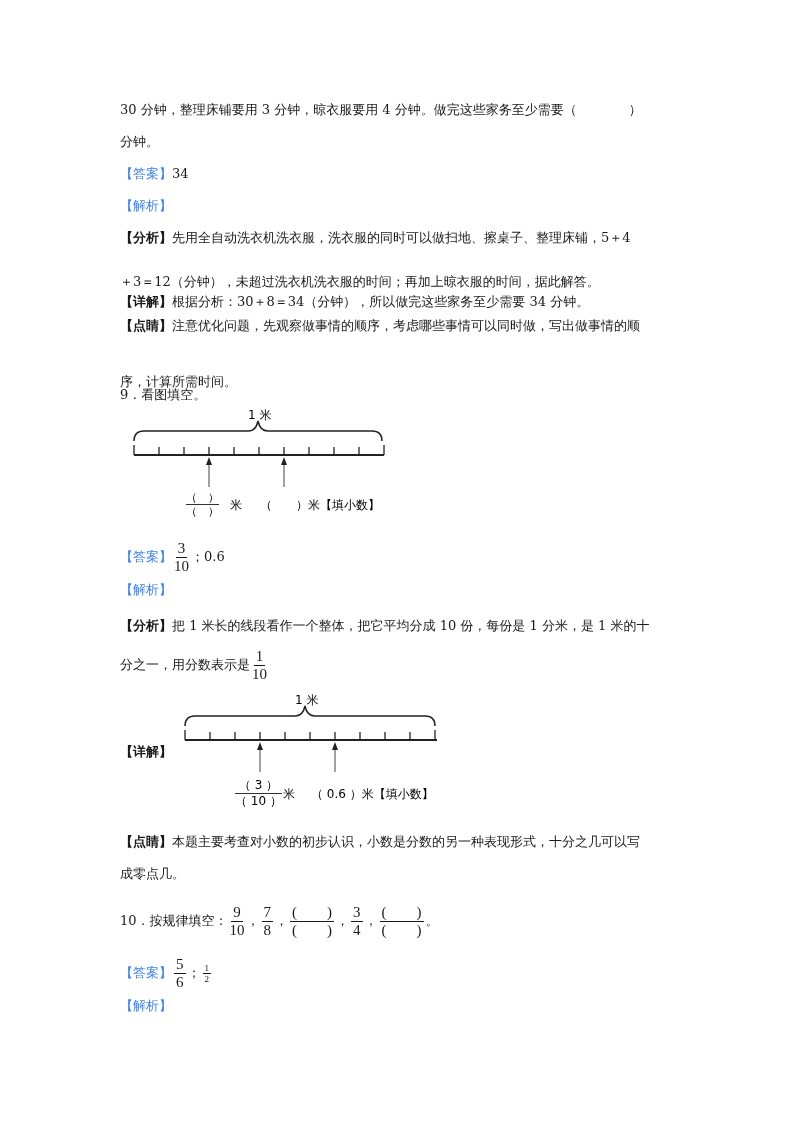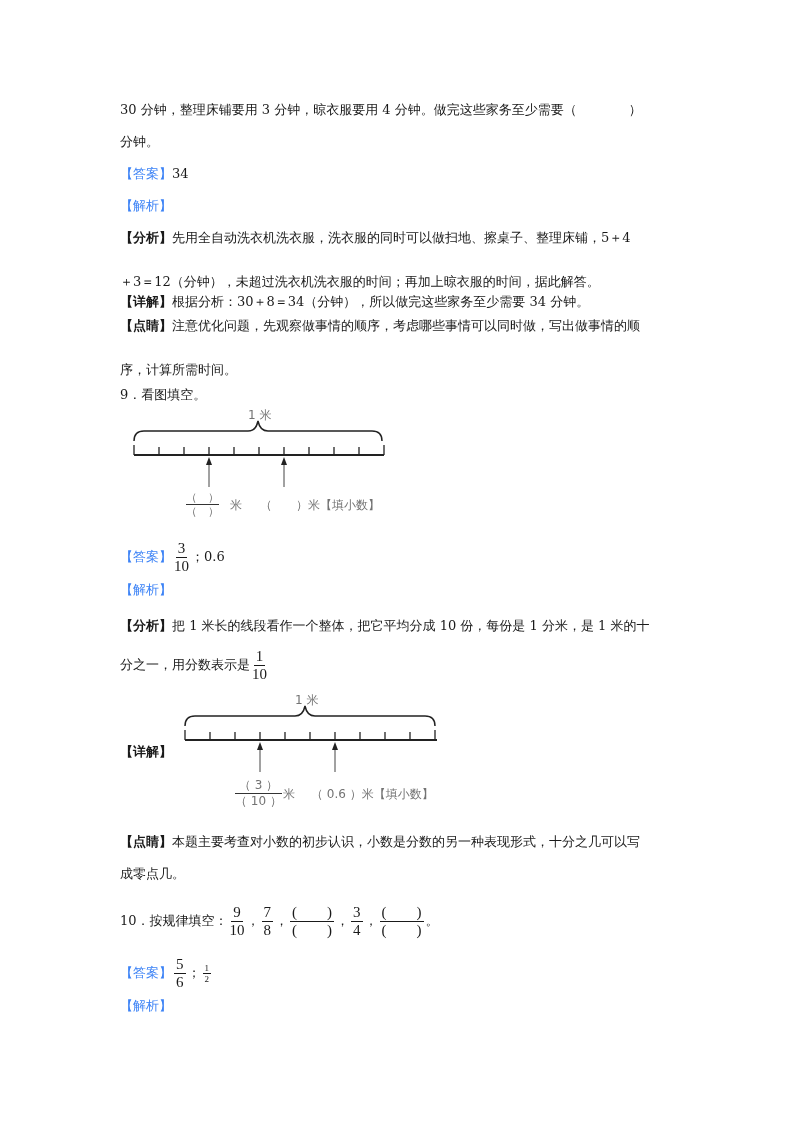--- a/index.html
+++ b/index.html
@@ -8,42 +8,42 @@
   .line { position:absolute; left:120px; white-space:nowrap; line-height:20px; }
   .blue { color:#3b82f6;text-align:center; }
   .bold { font-weight:bold; }
   .frac { display:inline-flex; flex-direction:column; align-items:center; vertical-align:middle;
           font-family:"Liberation Serif", serif; font-size:15px; line-height:17px; margin:0 2px; }
   .frac .num { border-bottom:1px solid #1a1a1a; padding:0 2px; }
   .frac.small { font-size:9px; line-height:10px; }
   .frac.wide .num, .frac.wide .den { min-width:38px; text-align:center; }
   .fig { position:absolute; }
   .fig svg { display:block; }
-  .fig .lbl { position:absolute; font-family:"DejaVu Sans", sans-serif; font-size:12px; color:#737373; white-space:nowrap; }
+  .fig .lbl { position:absolute; font-family:"DejaVu Sans", sans-serif; font-size:12px; color:#000000; white-space:nowrap; }
 </style>
 </head>
 <body>
 
 <div class="line" style="top:100px;">30 分钟，整理床铺要用 3 分钟，晾衣服要用 4 分钟。做完这些家务至少需要（　　　　）</div>
 <div class="line" style="top:132px;">分钟。</div>
 <div class="line" style="top:164px;">
   <span class="blue">【答案】</span><span>34</span>
 </div>
 <div class="line blue" style="top:196px;">【解析】</div>
 <div class="line" style="top:228px;text-align:center;">
   <span class="bold">【分析】</span><span>先用全自动洗衣机洗衣服，洗衣服的同时可以做扫地、擦桌子、整理床铺，5＋4</span>
 </div>
 <div class="line" style="top:260px;margin-top:12px;">＋3＝12（分钟），未超过洗衣机洗衣服的时间；再加上晾衣服的时间，据此解答。</div>
 <div class="line" style="top:292px;">
   <span class="bold">【详解】</span><span>根据分析：30＋8＝34（分钟），所以做完这些家务至少需要 34 分钟。</span>
 </div>
 <div class="line" style="top:316px;text-align:right;">
   <span class="bold">【点睛】</span><span>注意优化问题，先观察做事情的顺序，考虑哪些事情可以同时做，写出做事情的顺</span>
 </div>
-<div class="line" style="top:360px;">序，计算所需时间。</div>
+<div class="line" style="top:372px;">序，计算所需时间。</div>
 
 <div class="line" style="top:385px;">9．看图填空。</div>
 
 <div class="fig" style="left:130px; top:405px; width:290px; height:120px;">
   <div class="lbl" style="left:118px; top:2px;">1 米</div>
   <svg width="290" height="85">
     <path d="M4 36 Q4 26 14 26 L118 26 Q126 26 128 16 Q130 26 138 26 L242 26 Q252 26 252 36" fill="none" stroke="#222" stroke-width="1.5"></path>
     <line x1="4" y1="50" x2="254" y2="50" stroke="#222" stroke-width="2"></line>
     <g stroke="#222" stroke-width="1.3">
       <line x1="4" y1="40" x2="4" y2="50"></line>

